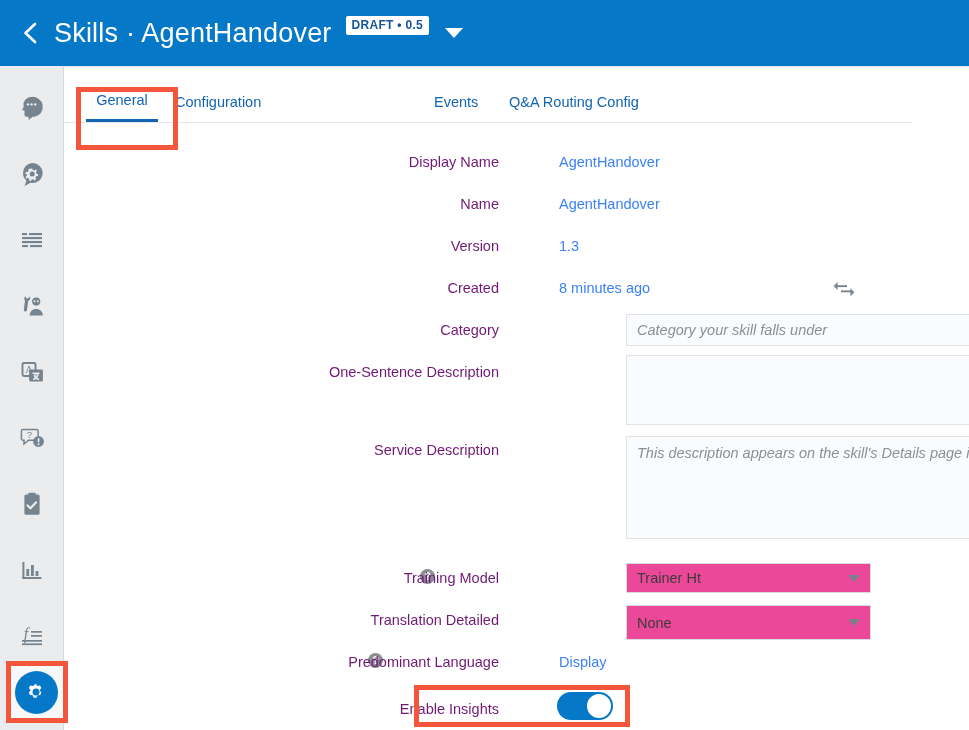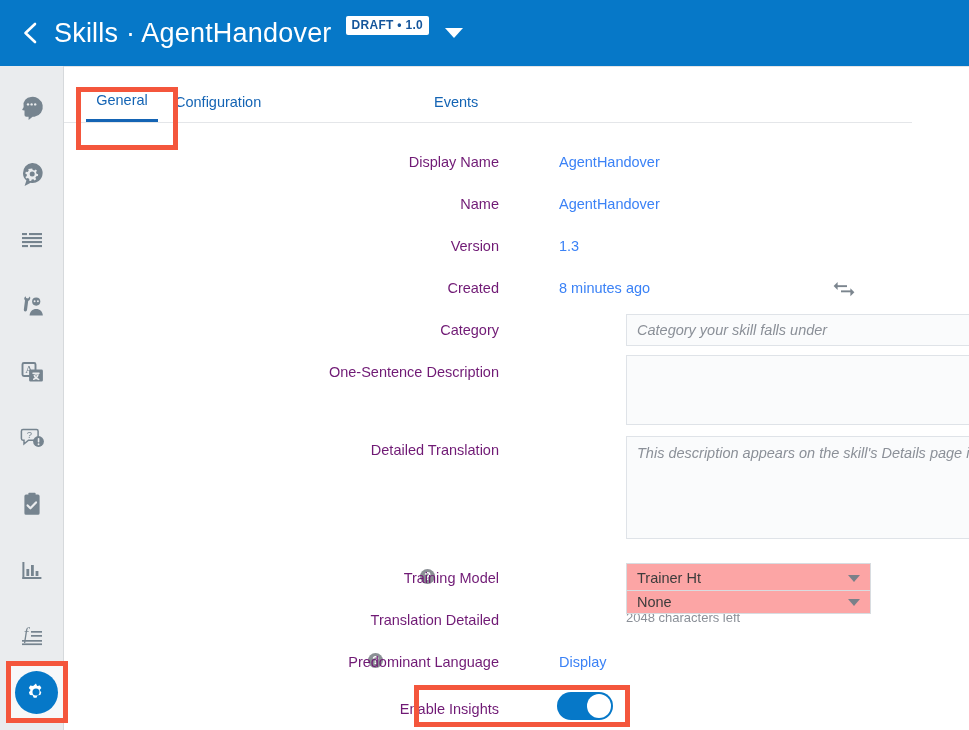--- a/index.html
+++ b/index.html
@@ -191,21 +191,21 @@
     font-size: 14.5px;
     font-style: italic;
     padding: 8px 10px;
     font-family: "Liberation Sans", sans-serif;
     white-space: nowrap;
     overflow: hidden;
     cursor: text;
   }
   .select-box {
     position: absolute;
-    background: #fca5a5;
+    background: #ec4899;
     border: 1px solid #d8dce0;
     box-sizing: border-box;
     display: flex;
     align-items: center;
     justify-content: space-between;
     padding: 0 10px;
     color: #3c3c3c;
     font-size: 14.5px;
     cursor: pointer;
   }
@@ -258,21 +258,21 @@
 </head>
 <body>
 
 <div id="header">
   <div id="back-chevron">
     <svg viewBox="0 0 26 26" width="26" height="26" aria-hidden="true">
       <path d="M17 4 L7.5 13 L17 22" stroke="#ffffff" stroke-width="2.6" fill="none" stroke-linecap="round" stroke-linejoin="round"></path>
     </svg>
   </div>
   <div id="header-title">Skills · AgentHandover</div>
-  <div id="draft-badge">DRAFT • 1.0</div>
+  <div id="draft-badge">DRAFT • 0.5</div>
   <div id="version-caret"></div>
 </div>
 
 <div id="sidebar">
 
   <div class="rail-item" style="top:18px">
     <span>
       <svg width="28" height="28" viewBox="0 0 28 28">
         <path class="rail-icon-fill" d="M13 3a7.5 7.5 0 0 0-7.4 8.8c.2 1.3-.2 2.3-1.1 3.2-.5.5-.3 1.2.4 1.3l1.6.3V21a1.8 1.8 0 0 0 1.8 1.8h2.3V26l4-3.2h1.9A7.6 7.6 0 0 0 13 3z"></path>
         <circle cx="10" cy="10.4" r="1.2" fill="#eaecee"></circle>
@@ -397,20 +397,23 @@
 
   <div id="tabs">
     <div class="tab active" style="left:22px;width:72px;justify-content:center">
       <span>General</span>
     </div>
     <div class="tab" style="left:111px">
       <span>Configuration</span>
     </div>
     <div class="tab" style="left:370px">
       <span>Events</span>
+    </div>
+    <div class="tab" style="left:445px">
+      <span>Q&amp;A Routing Config</span>
     </div>
   </div>
 
   <div class="form-row" style="top:87px">
     <div class="label-col">Display Name</div>
     <div class="value-col">AgentHandover</div>
   </div>
 
   <div class="form-row" style="top:129px">
     <div class="label-col">Name</div>
@@ -441,39 +444,39 @@
     <div class="label-col">Category</div>
   </div>
   <div class="txt-input" style="left:562px;top:247px;width:420px;height:32px;line-height:15px">Category your skill falls under</div>
 
   <div class="form-row" style="top:297px">
     <div class="label-col">One-Sentence Description</div>
   </div>
   <div class="txt-input" style="left:562px;top:288px;width:420px;height:70px"></div>
 
   <div class="form-row" style="top:375px">
-    <div class="label-col">Detailed Translation</div>
+    <div class="label-col">Service Description</div>
   </div>
   <div class="txt-input" style="left:562px;top:369px;width:420px;height:103px">This description appears on the skill's Details page in the skills catalog.</div>
 
   <div id="char-counter">2048 characters left</div>
 
   <div class="form-row" style="top:503px">
     <span class="help-icon" style="left:356px;top:-1px">?</span>
     <div class="label-col">Training Model</div>
   </div>
   <div class="select-box" style="left:562px;top:496px;width:245px;height:30px">
     <span>Trainer Ht</span>
     <span class="select-caret"></span>
   </div>
 
   <div class="form-row" style="top:545px">
     <div class="label-col">Translation Detailed</div>
   </div>
-  <div class="select-box" style="left:562px;top:523px;width:245px;height:24px">
+  <div class="select-box" style="left:562px;top:538px;width:245px;height:35px">
     <span>None</span>
     <span class="select-caret"></span>
   </div>
 
   <div class="form-row" style="top:587px">
     <span class="help-icon" style="left:304px;top:-1px">?</span>
     <div class="label-col">Predominant Language</div>
     <div class="value-col">Display</div>
   </div>
 

